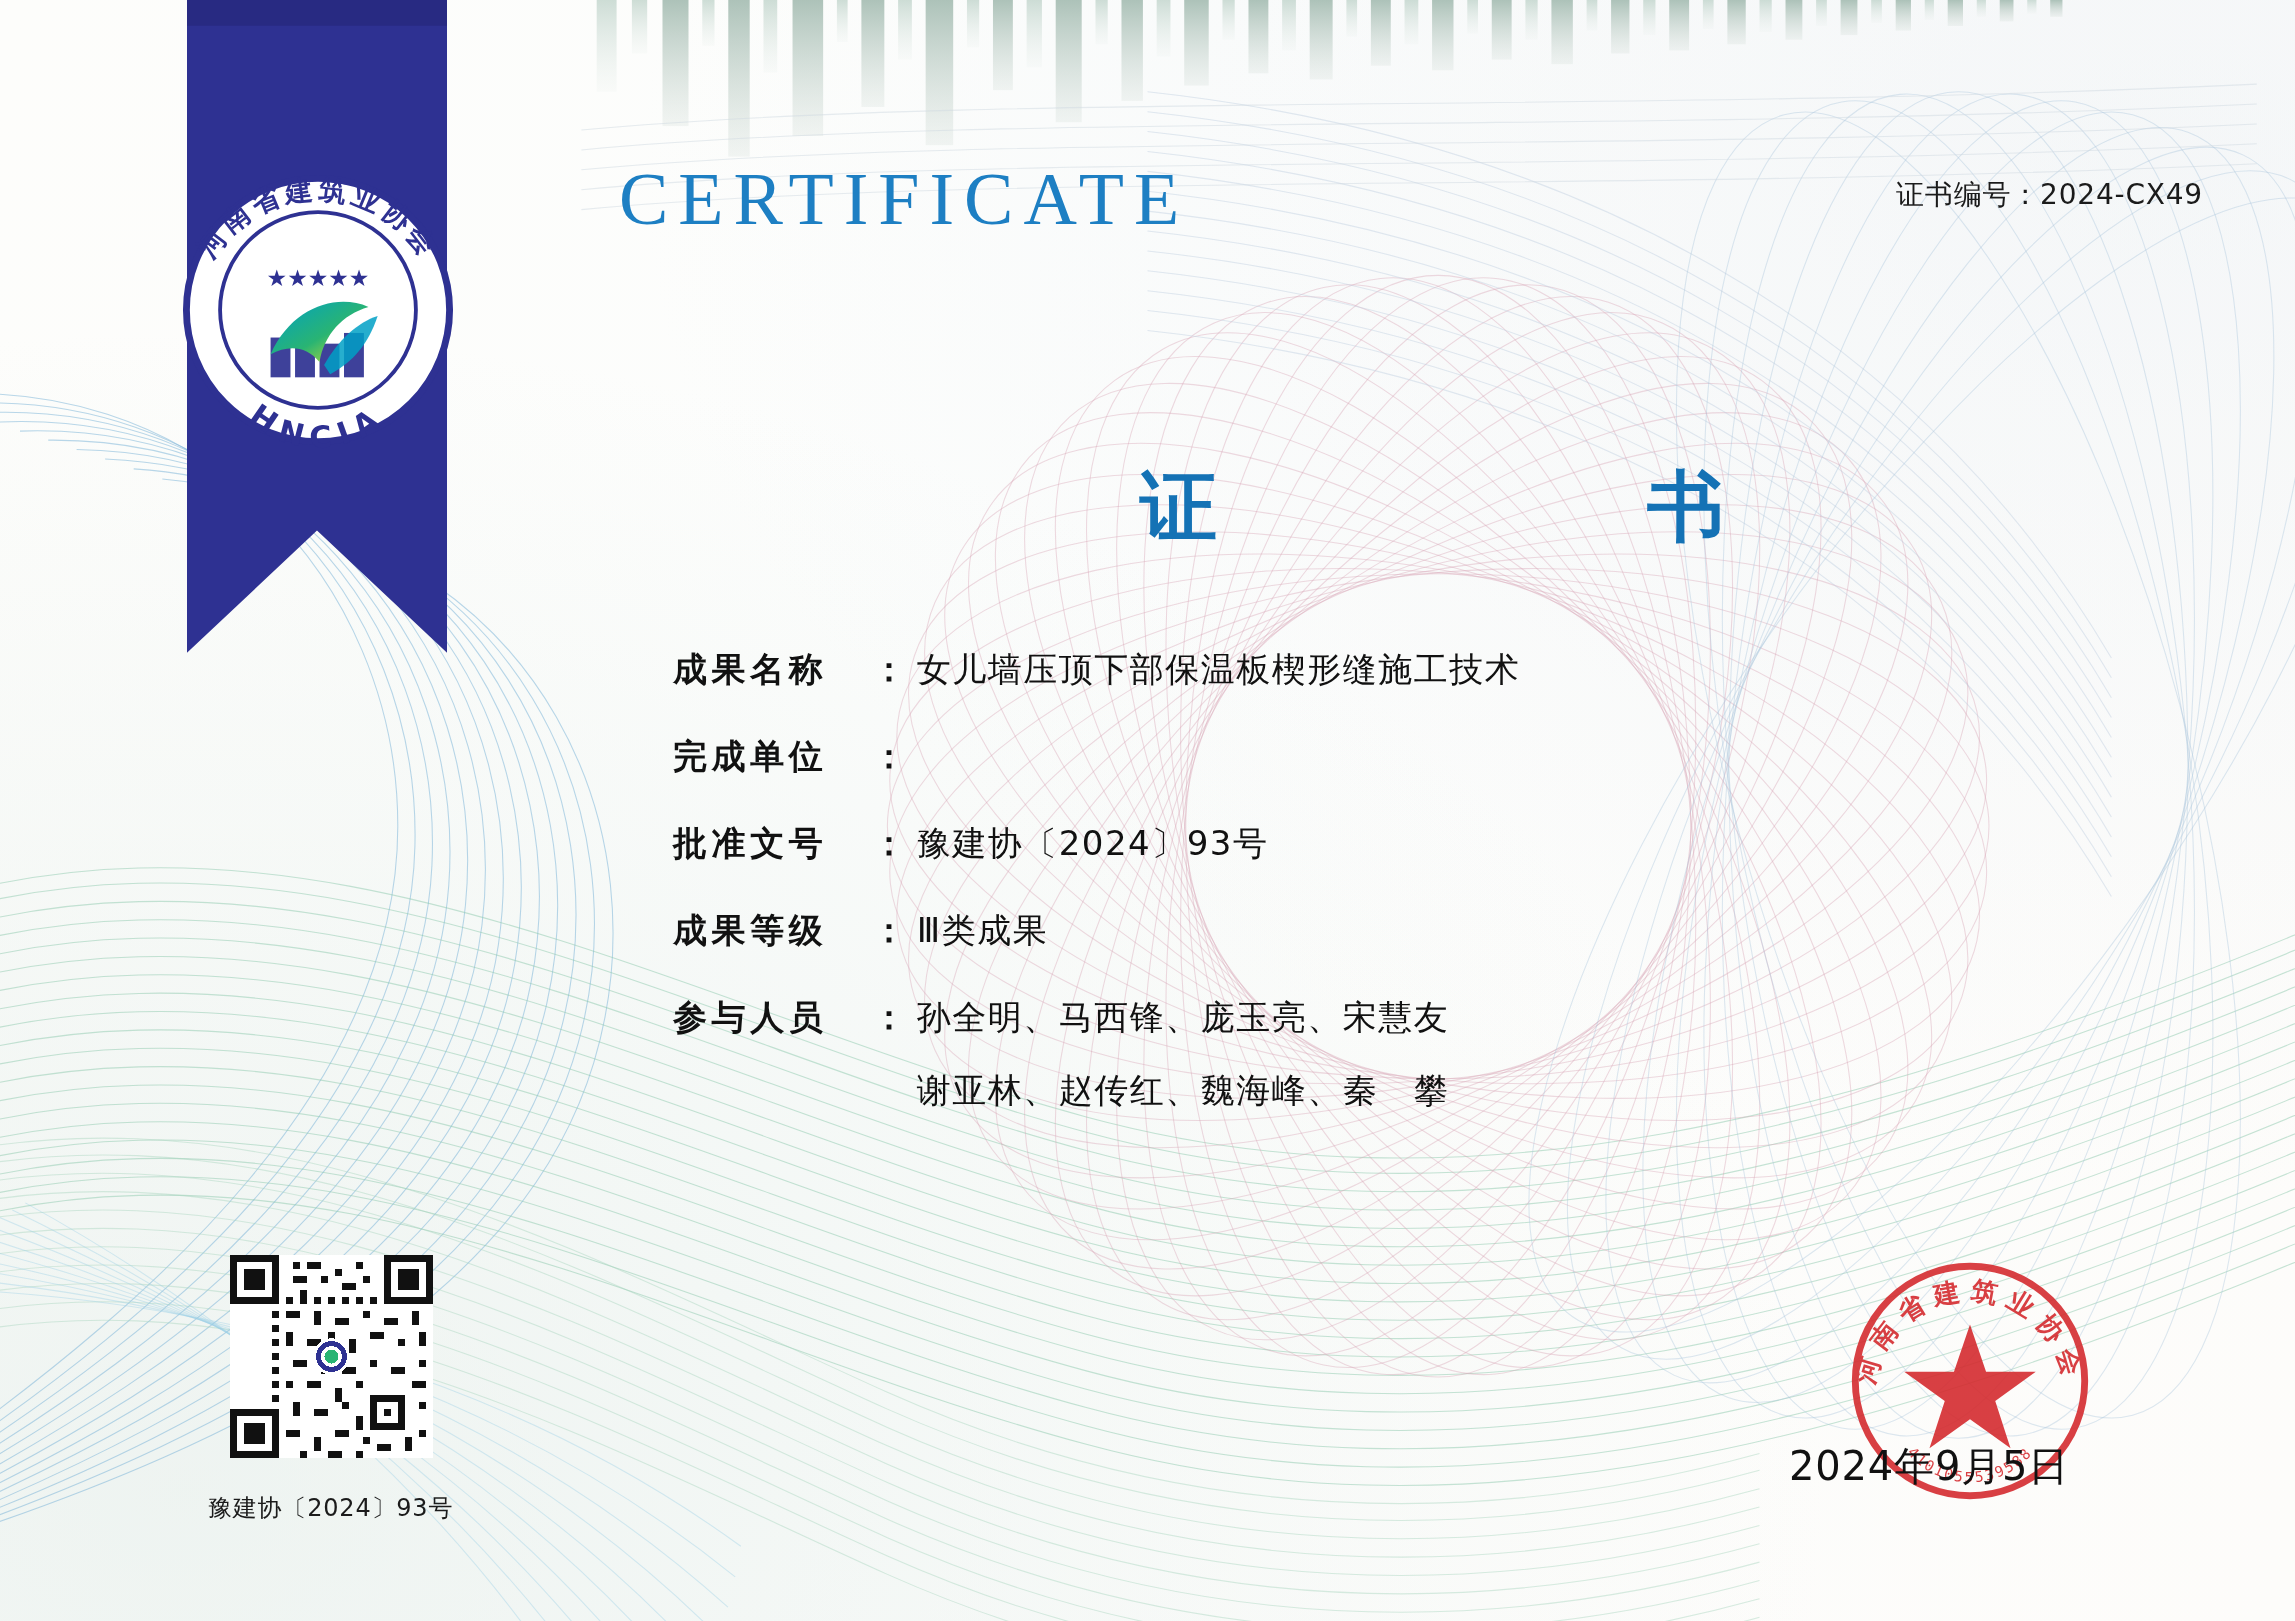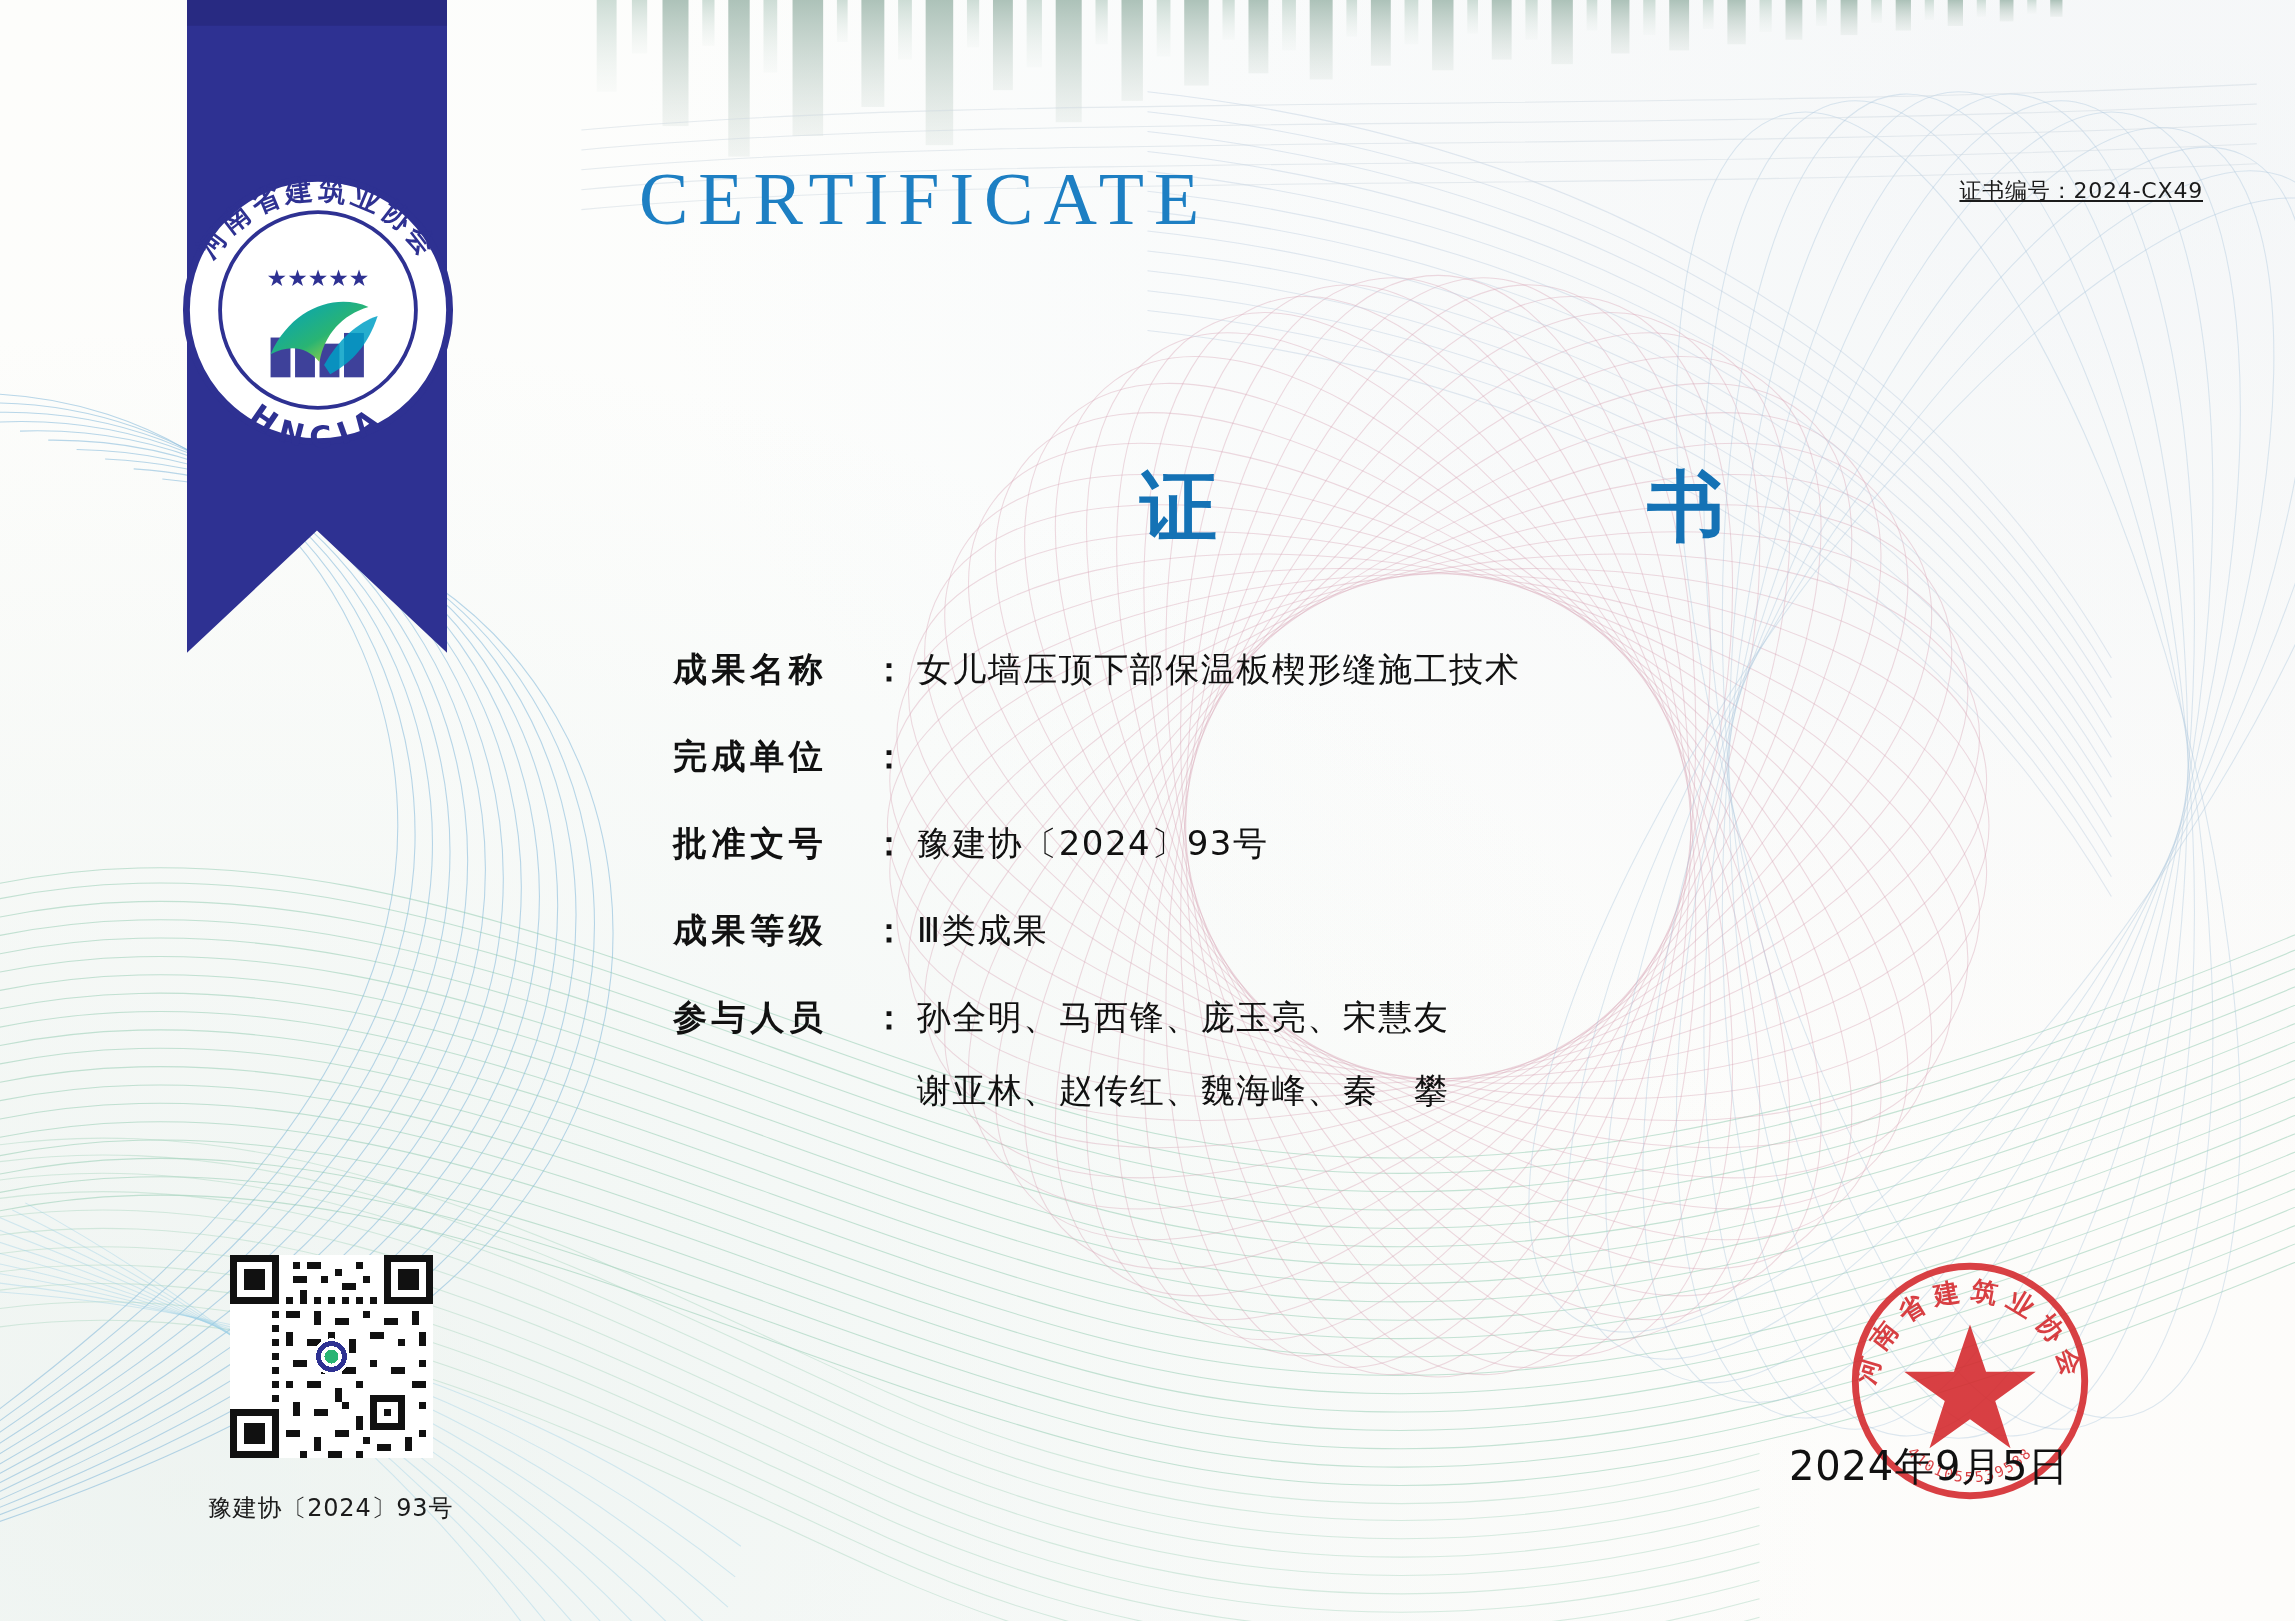--- a/index.html
+++ b/index.html
@@ -65,21 +65,21 @@
     position: absolute;
     left: 142px;
     top: 157px;
     width: 352px;
     height: 306px;
   }
 
   
   .cert-en {
     position: absolute;
-    left: 639px;
+    left: 619px;
     top: 157px;
     font-size: 74px;
     letter-spacing: 10px;
     color: #1d7fc3;
     font-family: "Liberation Serif", "DejaVu Serif", serif;
     font-weight: 400;
     white-space: nowrap;
   }
 
   .cert-cn-1 {
@@ -104,26 +104,25 @@
     font-weight: 700;
     white-space: nowrap;
     font-family: "DejaVu Sans", sans-serif;
     margin-top: 8px;
   }
 
   .cert-no {
     position: absolute;
     right: 92px;
     top: 176px;
-    font-size: 22px;
+    font-size: 28px;
     color: #1b1b1b;
     letter-spacing: 0.8px;
     white-space: nowrap;
     font-family: "DejaVu Sans", sans-serif;
-    text-decoration: underline;
   }
 
   
   .fields {
     position: absolute;
     left: 673px;
     top: 647px;
     width: 1339px;
   }
   .field-row {

